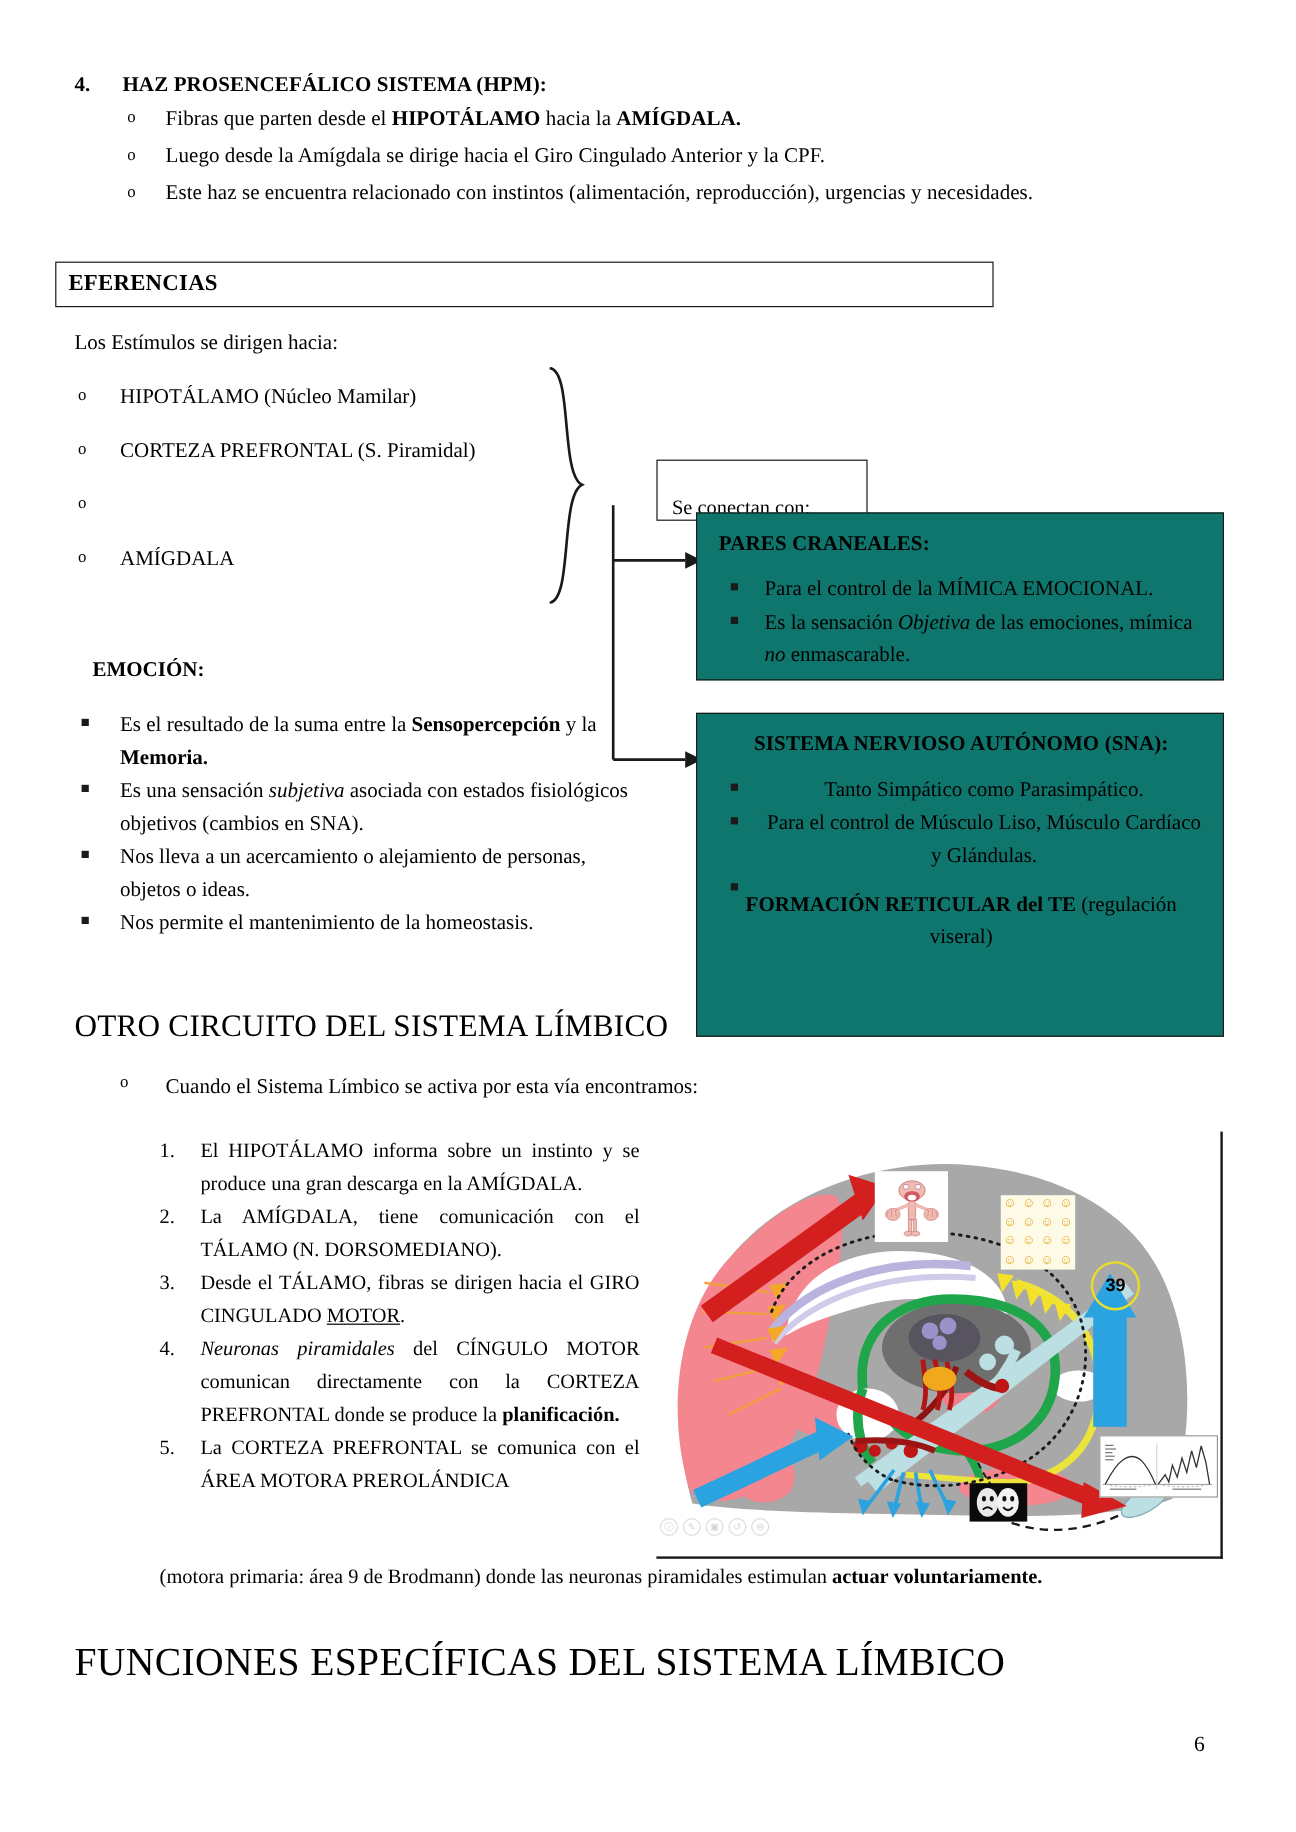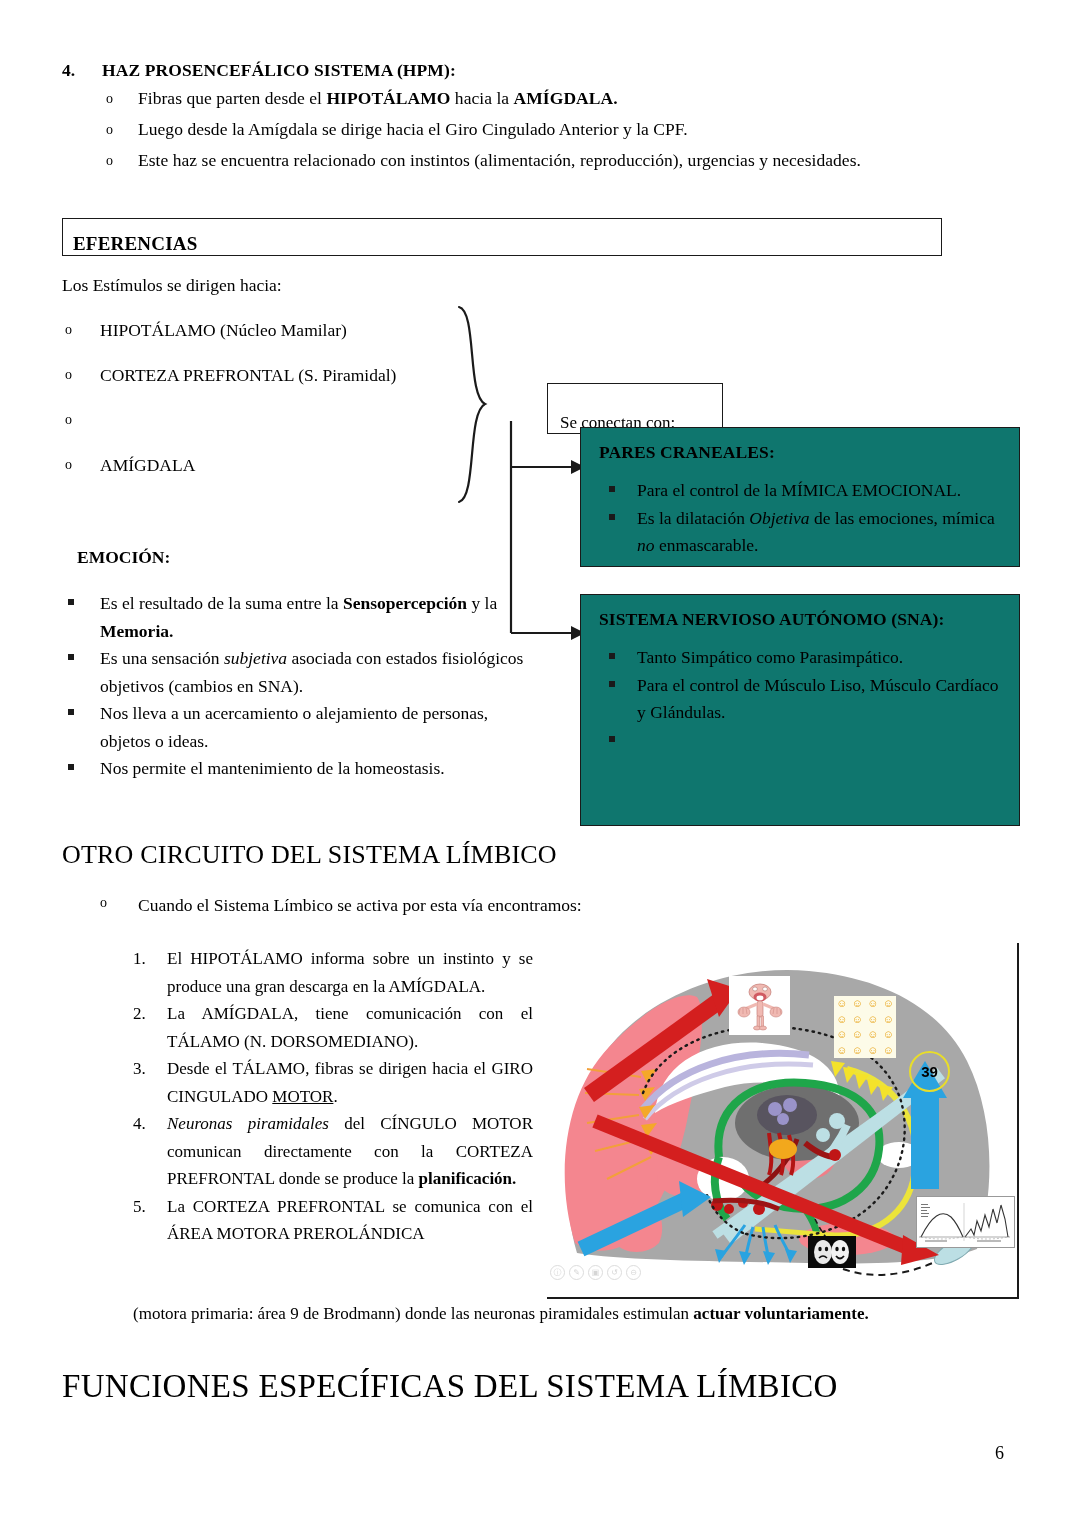--- a/index.html
+++ b/index.html
@@ -23,23 +23,23 @@
   .sub-item{
     position:relative;padding-left:76px;font-size:17.5px;line-height:29px;
     margin-top:2px;letter-spacing:.05px;
   }
   .sub-item .o-marker{
     position:absolute;left:44px;top:0;font-size:14px;line-height:29px;
   }
 
   
   .banner{
-    position:absolute;left:62px;top:218px;width:880px;height:38px;
+    position:absolute;left:46px;top:218px;width:782px;height:38px;
     border:1.4px solid #1a1a1a;box-sizing:border-box;
-    display:flex;align-items:flex-end;
+    display:flex;align-items:center;
   }
   .banner span{font-size:19px;font-weight:bold;padding-left:10px;letter-spacing:.2px;}
 
   .lead{position:absolute;left:62px;top:275px;font-size:17.5px;}
 
   
   .eflist{position:absolute;left:62px;top:318px;width:430px;}
   .ef-item{position:relative;padding-left:38px;font-size:17.5px;height:45px;line-height:24px;}
   .ef-item .o-marker{position:absolute;left:3px;top:0;font-size:14px;line-height:24px;}
 
@@ -56,21 +56,21 @@
 
   
   .connectors{position:absolute;left:505px;top:415px;width:100px;height:230px;}
 
   
   .box{
     position:absolute;border:1.6px solid #1a1a1a;box-sizing:border-box;
     background:#0f766e;padding:14px 16px 14px 18px;
   }
   .box-pares{left:580px;top:427px;width:440px;height:140px;}
-  .box-sna{left:580px;top:594px;width:440px;height:232px;}
+  .box-sna{left:580px;top:594px;width:440px;height:270px;text-align:center;}
   .box-title{font-size:17.5px;font-weight:bold;letter-spacing:.1px;margin-bottom:14px;}
   .bl{position:relative;padding-left:38px;font-size:17.5px;line-height:27px;margin-bottom:1px;}
   .bl .sq{position:absolute;left:10px;top:9px;width:6px;height:6px;background:#1a1a1a;}
   .box-foot{font-size:17.5px;line-height:27px;margin-top:14px;}
   .box-foot b{font-weight:bold;}
   em{font-style:italic;}
 
   
   .emocion-title{position:absolute;left:77px;top:547px;font-size:17.5px;font-weight:bold;}
   .emocion-list{position:absolute;left:62px;top:590px;width:470px;}
@@ -212,36 +212,39 @@
   </svg>
 
   <div class="box box-pares">
     <div class="box-title">PARES CRANEALES:</div>
     <div class="bl">
       <span class="sq"></span>
       <span>Para el control de la MÍMICA EMOCIONAL.</span>
     </div>
     <div class="bl">
       <span class="sq"></span>
-      <span>Es la dilatación </span><em>Objetiva</em><span> de las emociones, mímica </span><em>no</em><span> enmascarable.</span>
+      <span>Es la sensación </span><em>Objetiva</em><span> de las emociones, mímica </span><em>no</em><span> enmascarable.</span>
     </div>
   </div>
 
   <div class="box box-sna">
     <div class="box-title">SISTEMA NERVIOSO AUTÓNOMO (SNA):</div>
     <div class="bl">
       <span class="sq"></span>
       <span>Tanto Simpático como Parasimpático.</span>
     </div>
     <div class="bl">
       <span class="sq"></span>
       <span>Para el control de Músculo Liso, Músculo Cardíaco y Glándulas.</span>
     </div>
     <div class="bl">
       <span class="sq"></span>
+    </div>
+    <div class="box-foot">
+      <b>FORMACIÓN RETICULAR del TE</b><span> (regulación viseral)</span>
     </div>
   </div>
 
   <div class="emocion-title">EMOCIÓN:</div>
   <div class="emocion-list">
     <div class="em-item">
       <span class="sq"></span>
       <span>Es el resultado de la suma entre la </span><b>Sensopercepción</b><span> y la </span><b>Memoria.</b>
     </div>
     <div class="em-item">

